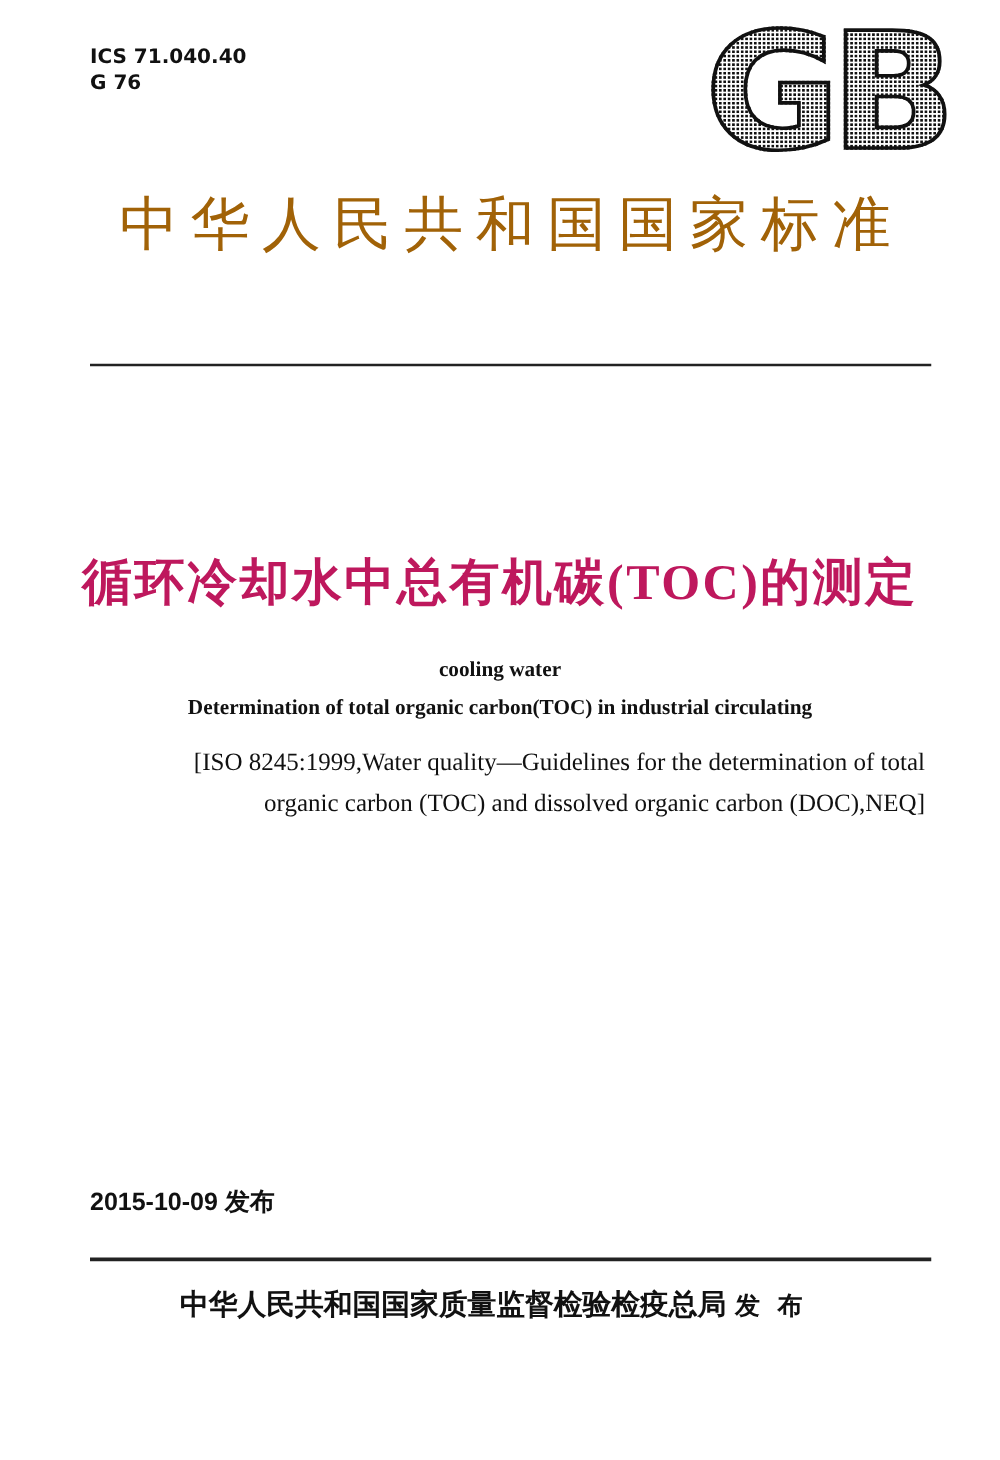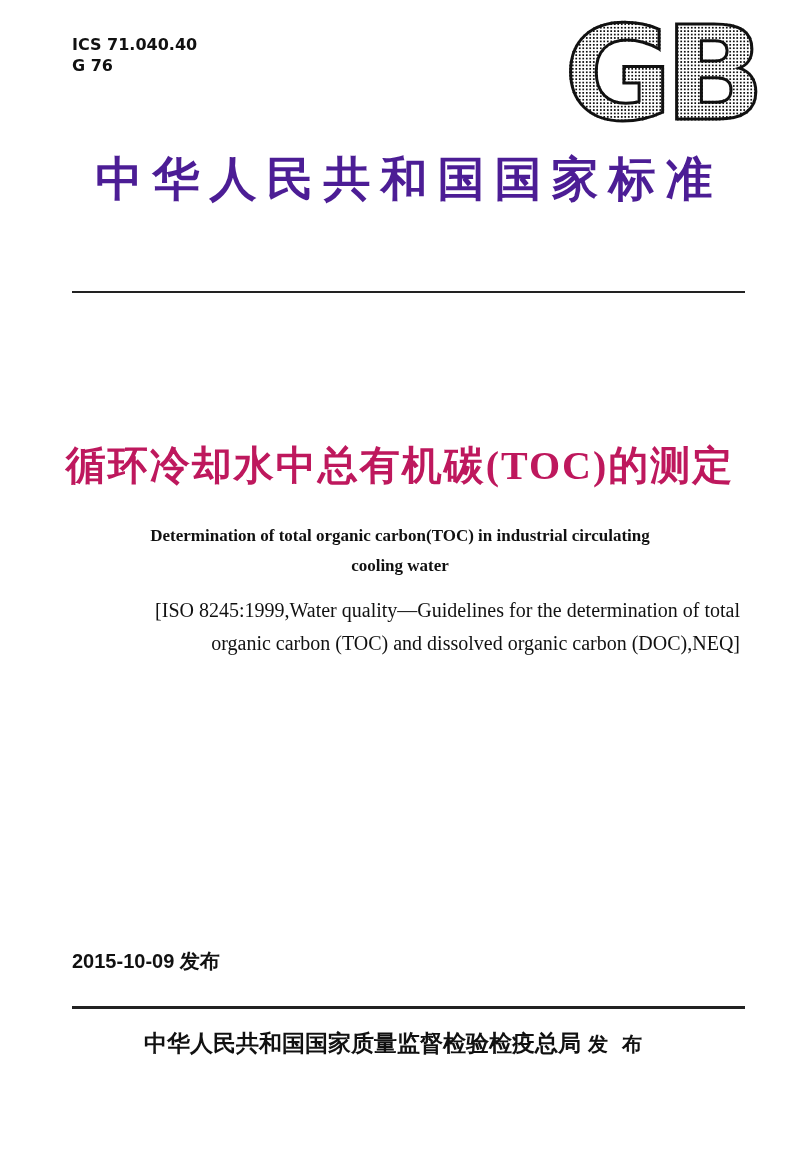--- a/index.html
+++ b/index.html
@@ -45,26 +45,26 @@
     -webkit-text-stroke: 3px #111;
     transform: scaleY(0.98);
   }
 
   
   .standard-name {
     position: absolute;
     left: 72px;
     top: 148px;
     width: 674px;
-    font-weight: bold;
+    font-weight: normal;
     font-size: 47px;
     letter-spacing: 10px;
     white-space: nowrap;
     text-align: center;
-    color: #4c1d95;
+    color: #a16207;
   }
 
   .standard-number {
     position: absolute;
     right: 78px;
     top: 228px;
     font-family: "Liberation Sans", sans-serif;
     font-weight: bold;
     font-size: 25px;
     letter-spacing: 0.5px;
@@ -179,22 +179,22 @@
   <div class="gb-logo">GB</div>
 
   <div class="standard-name">中华人民共和国国家标准</div>
 
 
   <div class="rule-top"></div>
 
   <div class="title-cn">循环冷却水中总有机碳(TOC)的测定</div>
 
   <div class="title-en">
+    <div>cooling water</div>
     <div>Determination of total organic carbon(TOC) in industrial circulating</div>
-    <div>cooling water</div>
   </div>
 
   <div class="iso-ref">
     <div>[ISO 8245:1999,Water quality—Guidelines for the determination of total</div>
     <div>organic carbon (TOC) and dissolved organic carbon (DOC),NEQ]</div>
   </div>
 
   <div class="dates-row">
     <span>2015-10-09 发布</span>
   </div>

